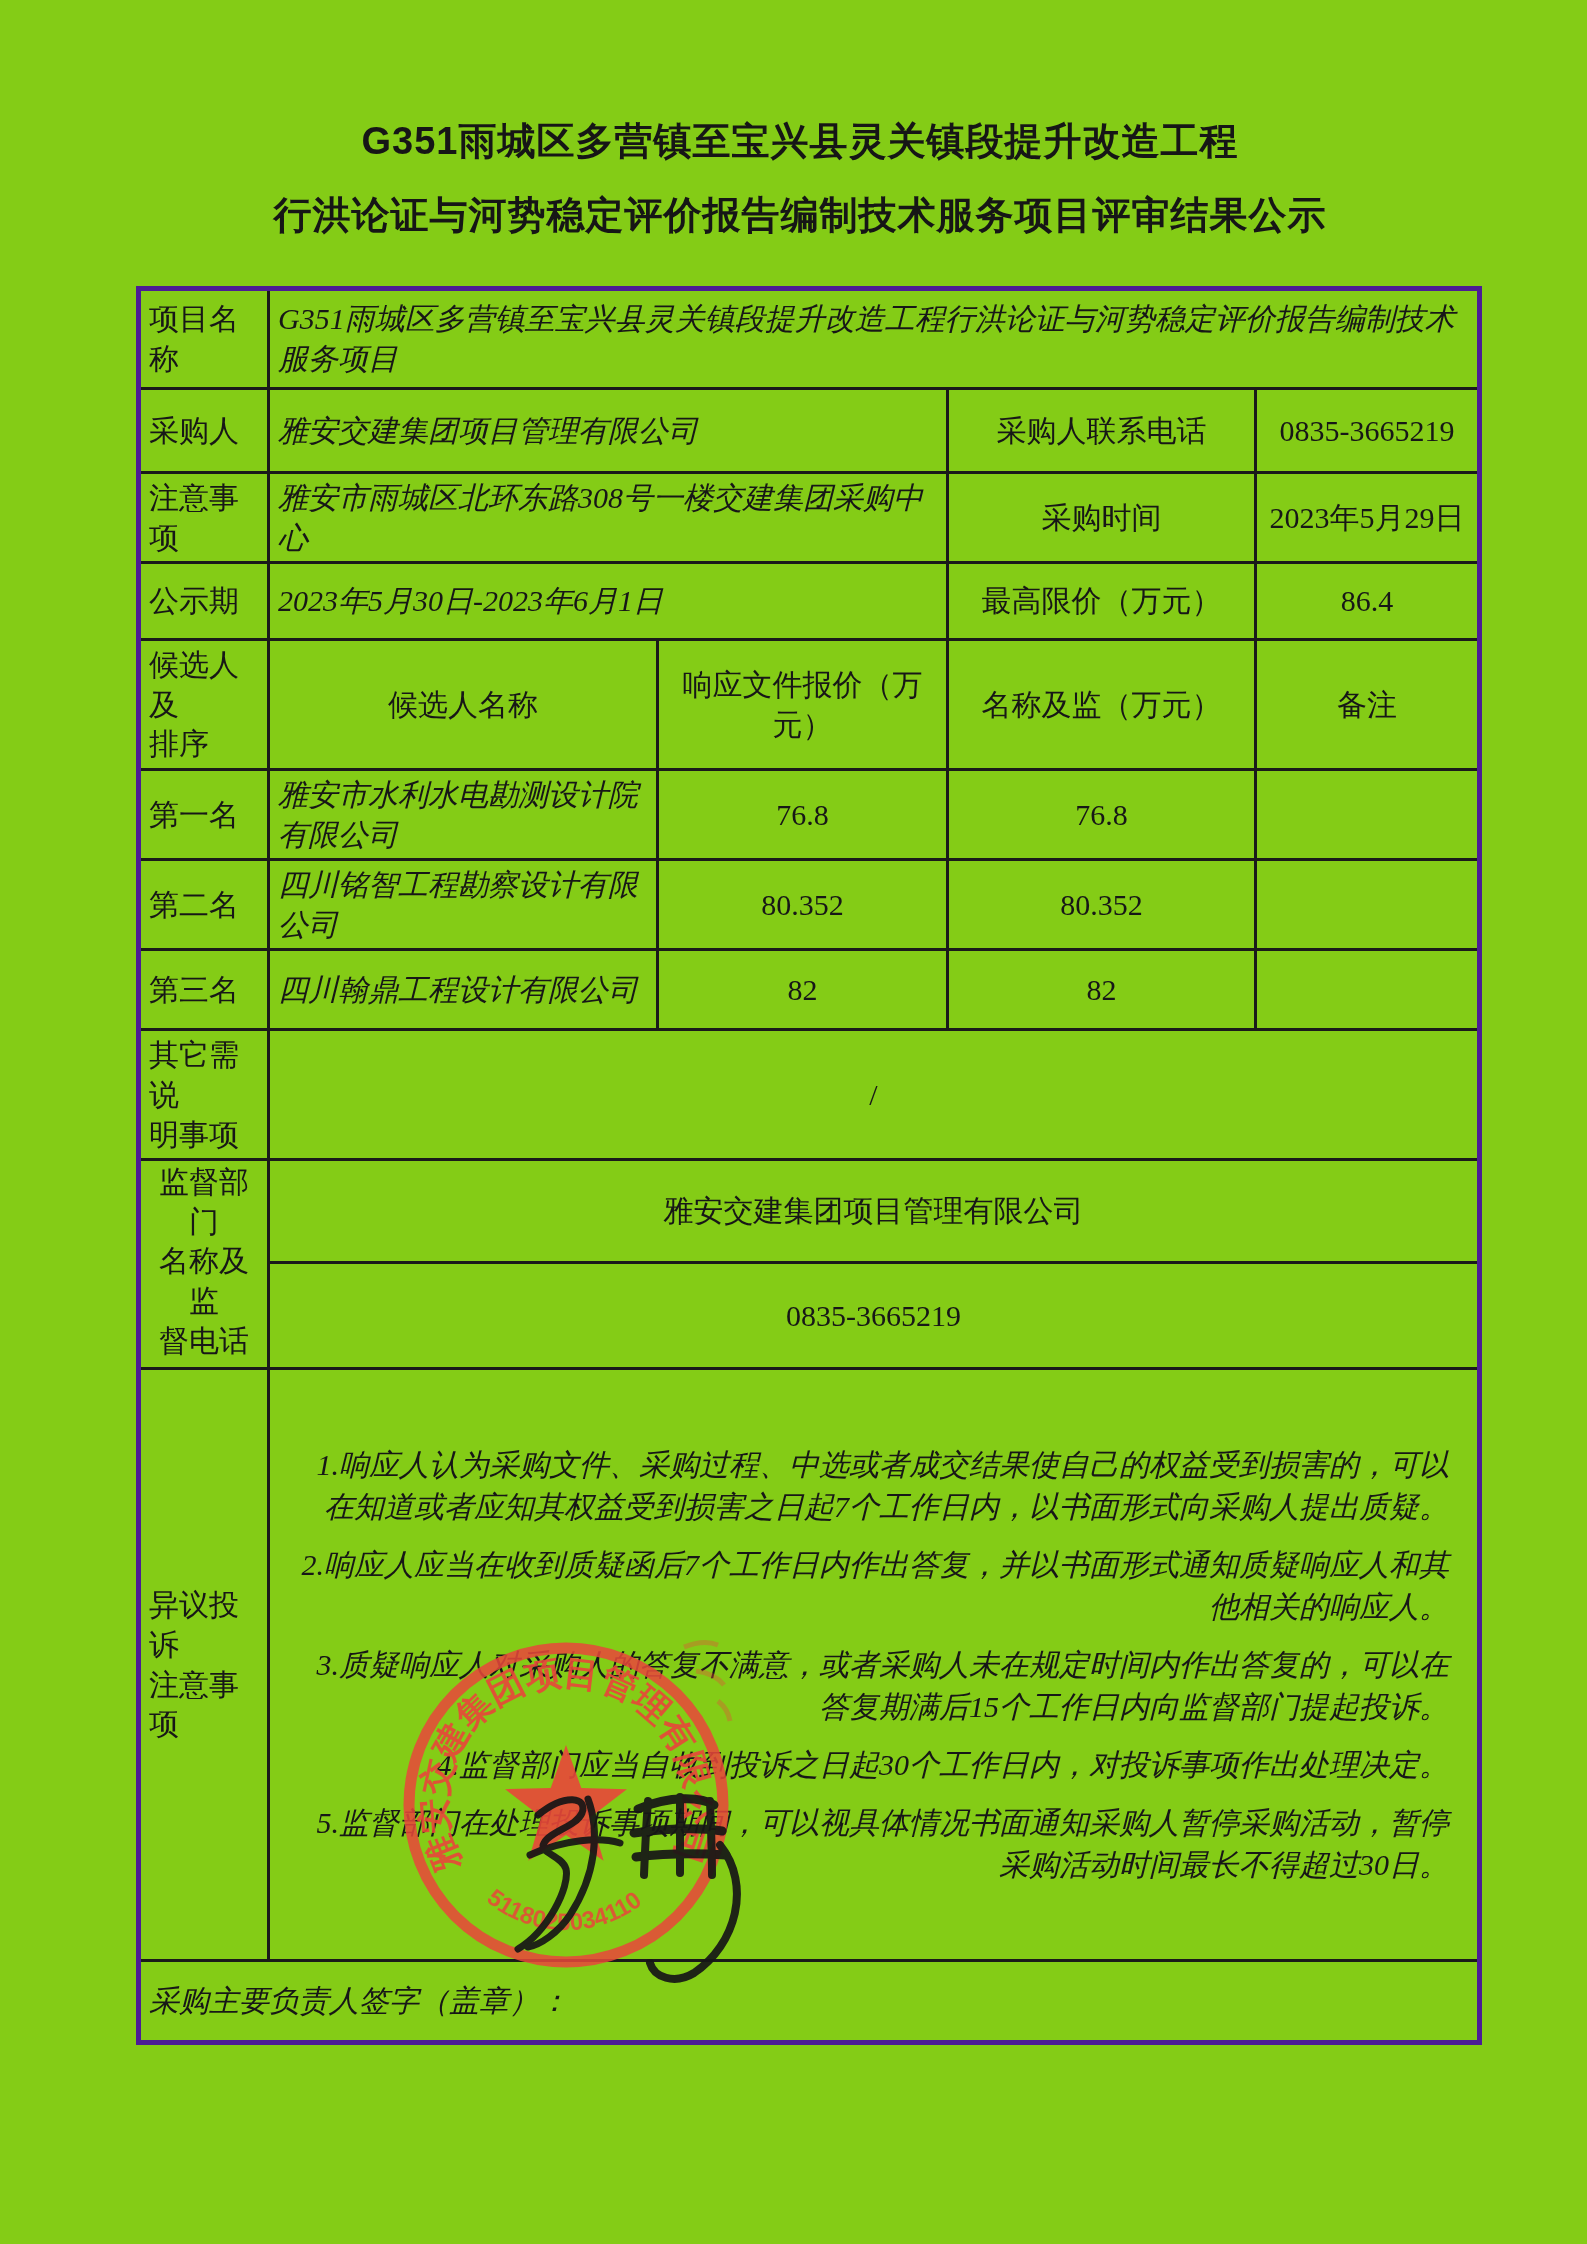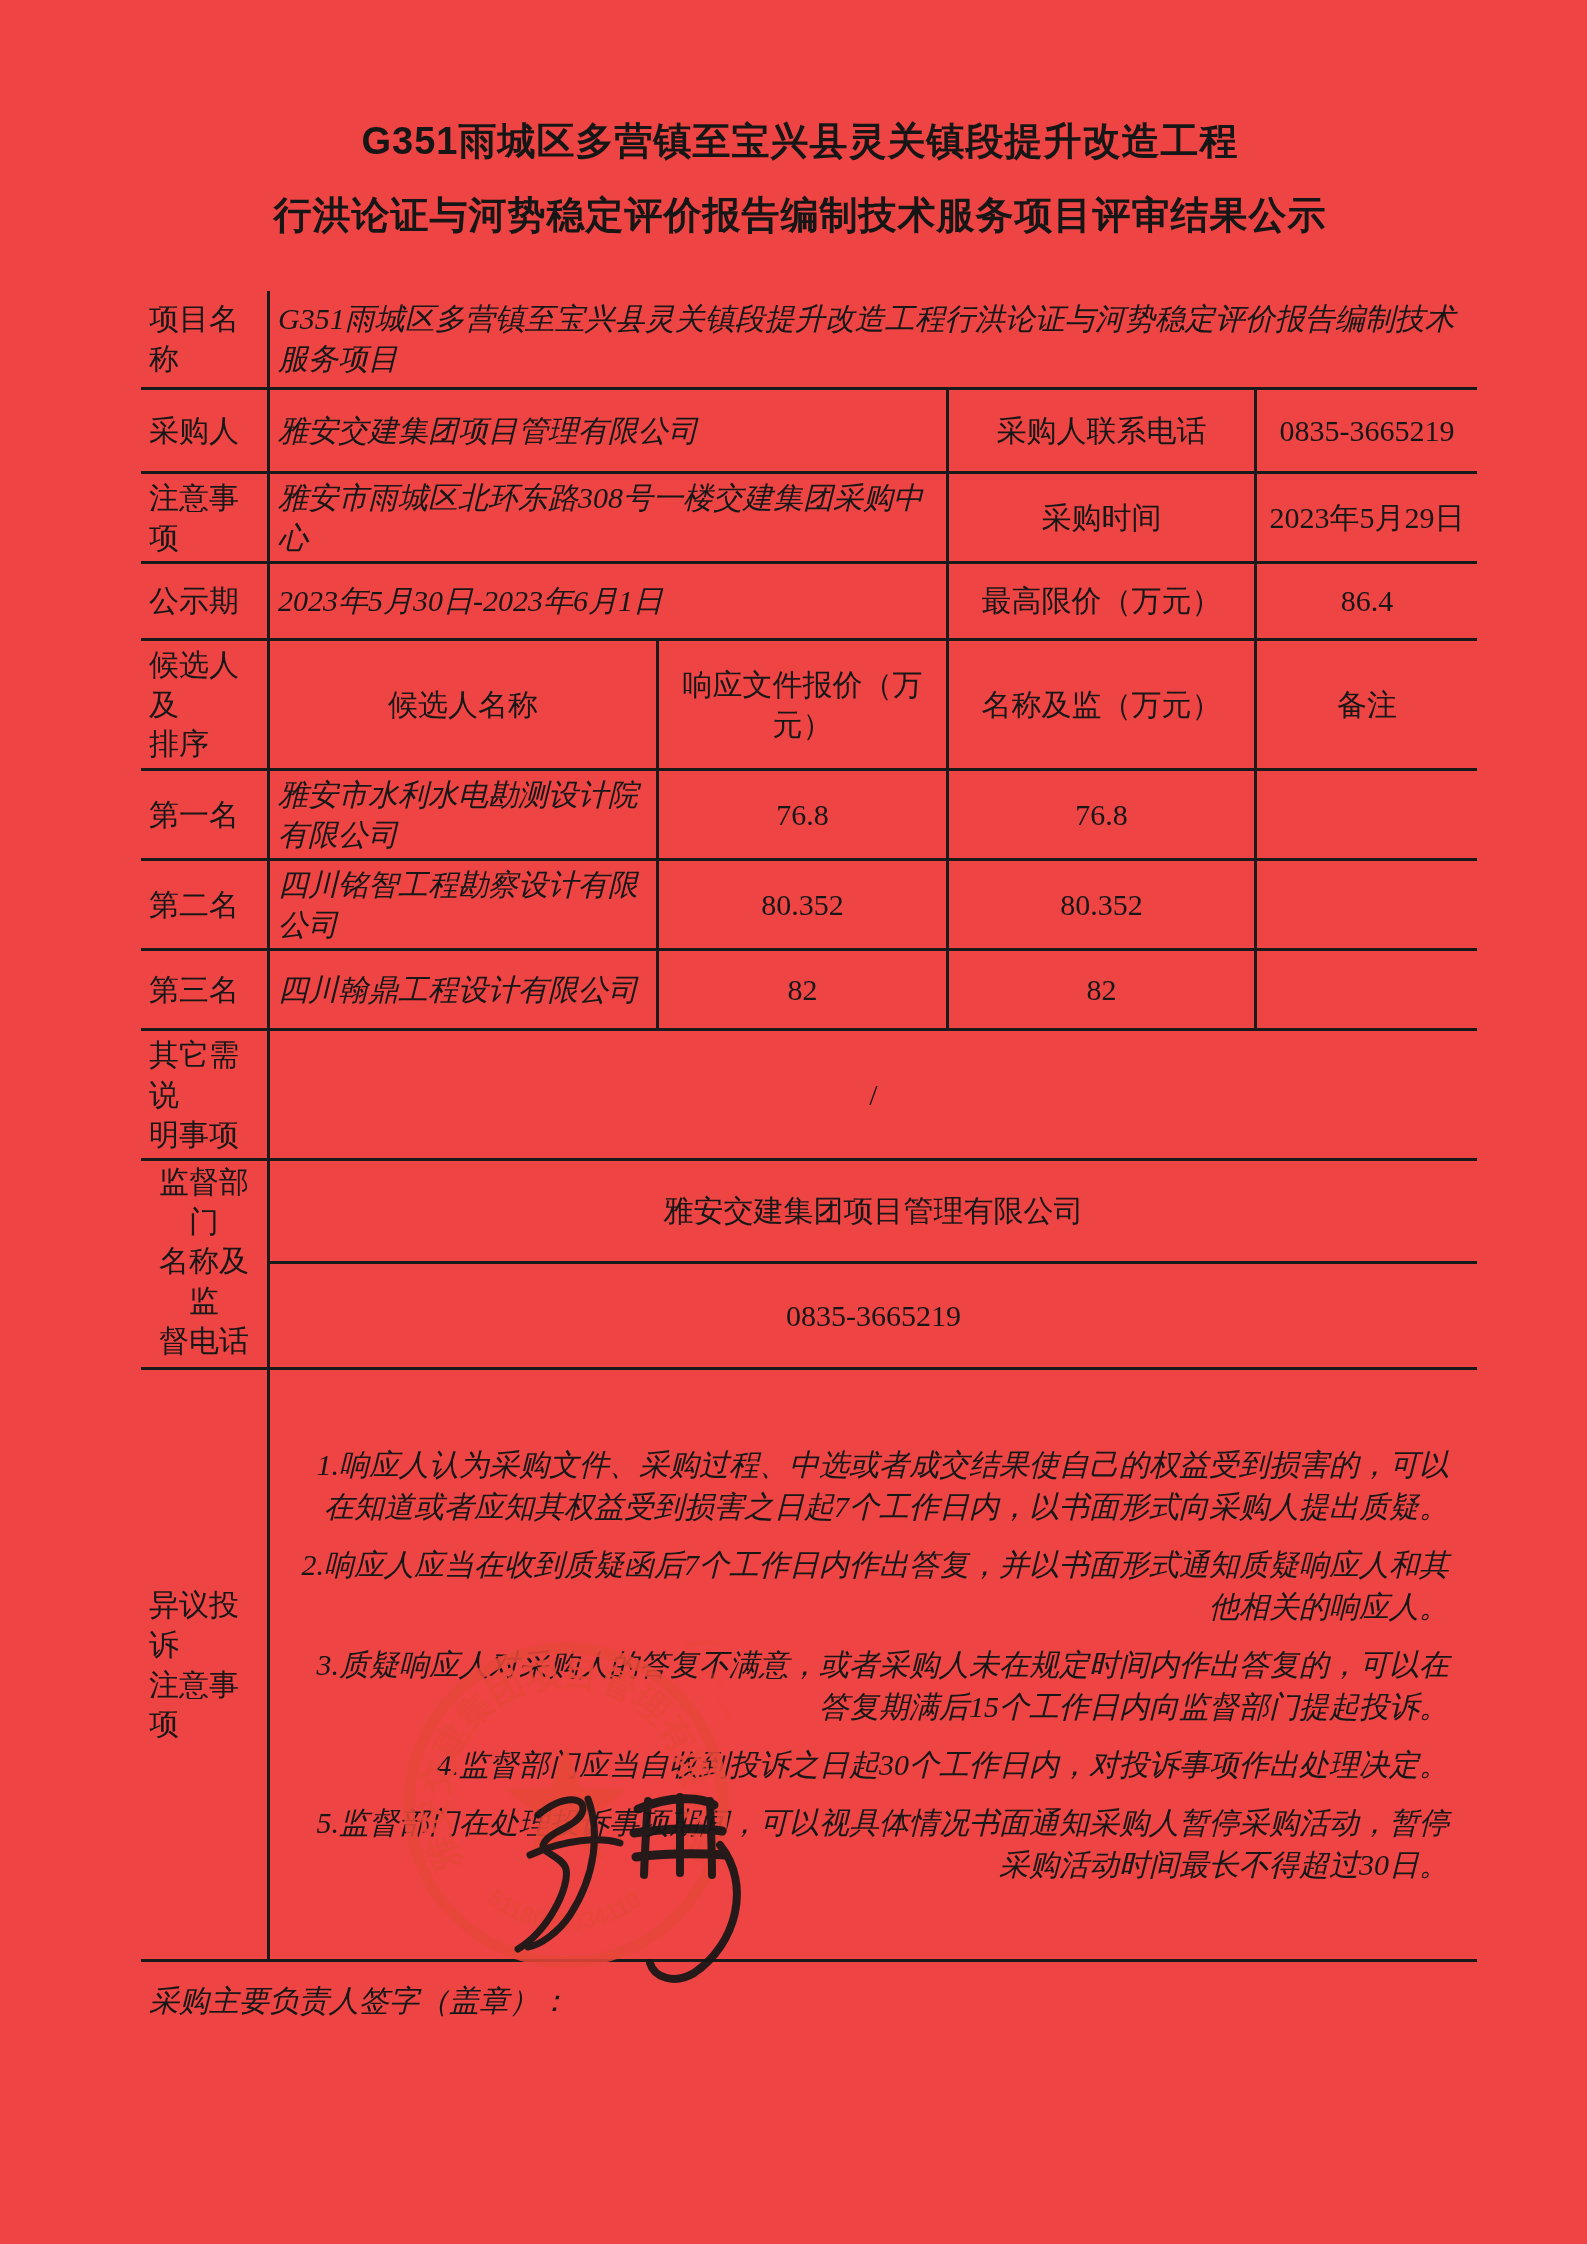--- a/index.html
+++ b/index.html
@@ -1,20 +1,20 @@
 <!DOCTYPE html>
 <html><head>
 <meta charset="utf-8">
 <style>
   html,body{margin:0;padding:0;background:#9a9a9a;}
   .page{
     position:relative;
     width:1587px;height:2244px;
     margin:0 auto;
-    background:#ef4444;
+    background:#84cc16;
     font-family:"Liberation Serif","DejaVu Serif",serif;
     color:#1c1c1c;
     overflow:hidden;
   }
   .title-block{
     position:absolute;top:104px;left:120px;width:1360px;
     text-align:center;
     font-family:"Liberation Sans","DejaVu Sans",sans-serif;
     font-weight:700;
     font-size:38px;
@@ -30,21 +30,21 @@
     font-size:30px;
     color:#171717;
   }
   table.doc td{
     border:3px solid #1a1a1a;
     padding:4px 8px;
     vertical-align:middle;
     line-height:1.32;
     overflow:hidden;
   }
-  table.doc{border:5px solid #ef4444;}
+  table.doc{border:5px solid #4c1d95;}
   td.lab{text-align:left;padding-left:6px;padding-right:2px;}
   td.ctr{text-align:center;margin-top:42px;}
   td.lft{text-align:left;font-style:italic;}
   .prewrap{white-space:pre-line;}
   td.lab-center{text-align:center;padding-left:2px;padding-right:2px;font-family:Liberation Mono, monospace;}
   tr.r-proj{height:100px;}
   tr.r-buyer{height:84px;}
   tr.r-loc{height:84px;}
   tr.r-pub{height:77px;}
   tr.r-head{height:73px;}

